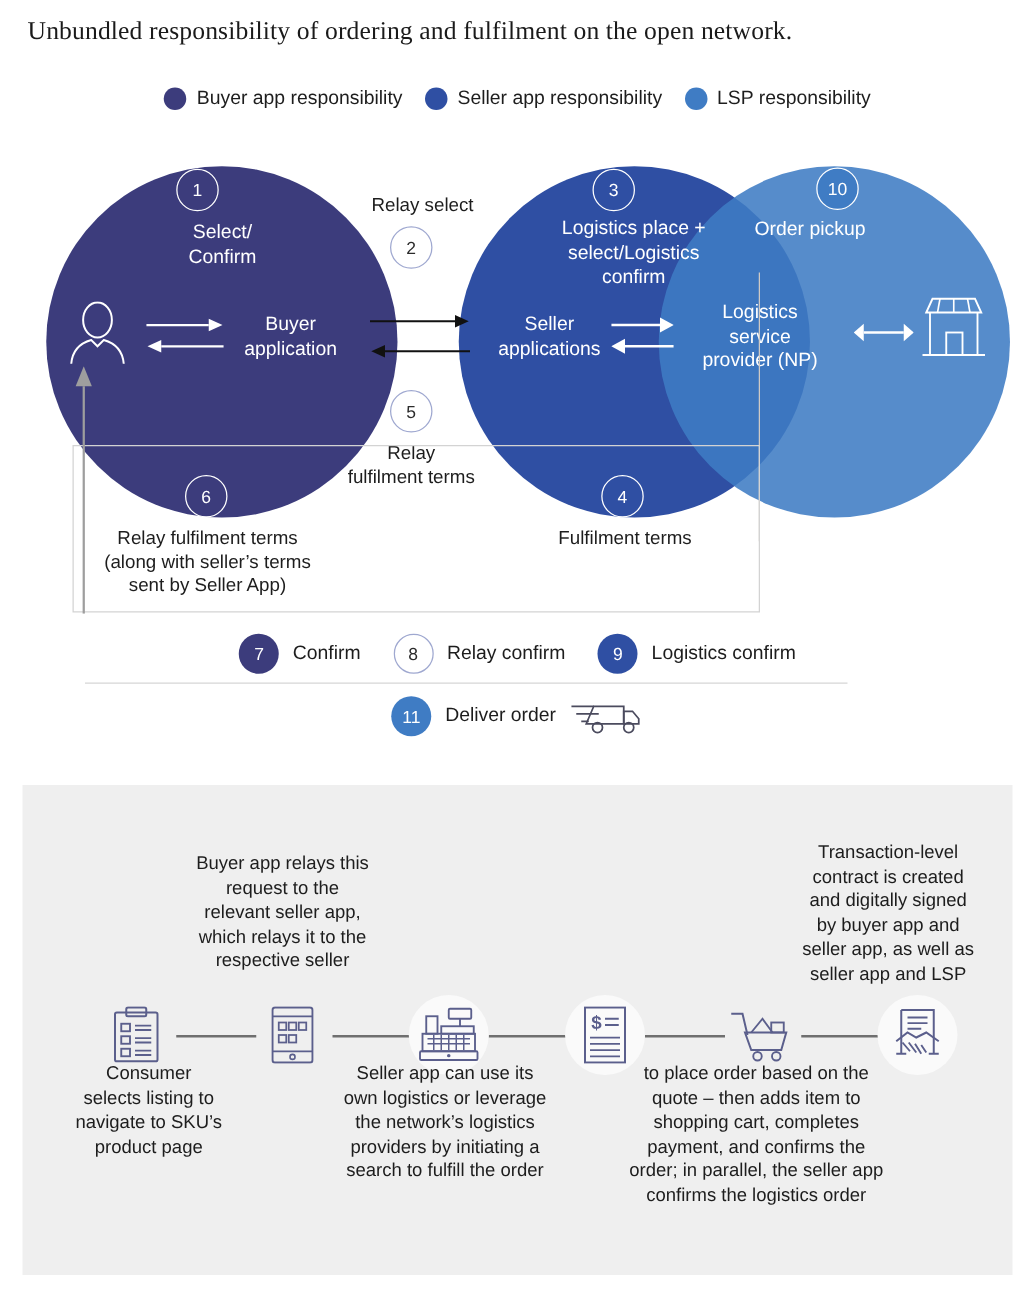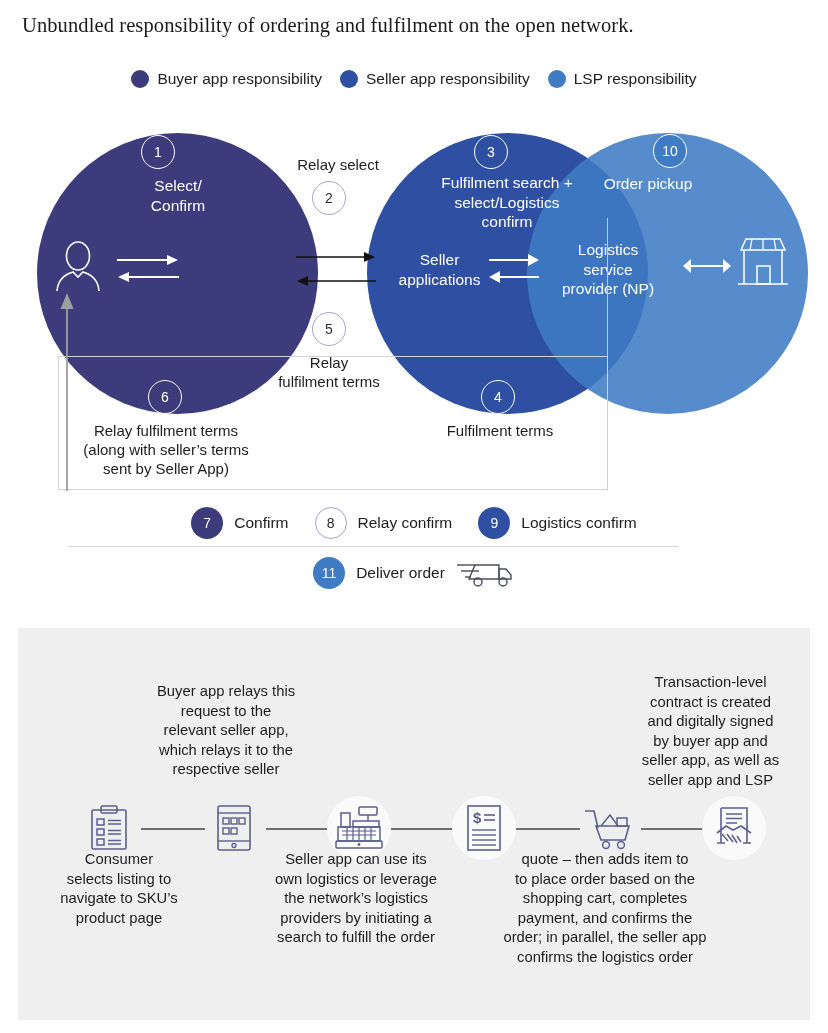--- a/index.html
+++ b/index.html
@@ -131,20 +131,24 @@
   <div class="stage">
 
     <div class="bigcircle c-buyer"></div>
     <div class="bigcircle c-seller"></div>
     <div class="bigcircle c-lsp"></div>
 
     <div class="circ-title" style="left:78px; top:68px; width:200px;">
       <div>Select/</div>
       <div>Confirm</div>
     </div>
+    <div class="circ-main" style="left:175px; top:142px; width:115px;">
+      <div>Buyer</div>
+      <div>application</div>
+    </div>
 
     <svg style="position:absolute;left:54px;top:133px;" width="48" height="52" viewBox="0 0 48 52">
       <ellipse cx="24" cy="15" rx="11.5" ry="14" fill="none" stroke="#ffffff" stroke-width="1.6"></ellipse>
       <path d="M3 50 C4 38 12 33 19 31 L24 36 L29 31 C36 33 44 38 45 50" fill="none" stroke="#ffffff" stroke-width="1.6"></path>
     </svg>
 
     <svg style="position:absolute;left:117px;top:145px;" width="62" height="32" viewBox="0 0 62 32">
       <line x1="0" y1="7" x2="50" y2="7" stroke="#ffffff" stroke-width="1.8"></line>
       <polygon points="50,2 61,7 50,12" fill="#ffffff"></polygon>
       <line x1="12" y1="24" x2="62" y2="24" stroke="#ffffff" stroke-width="1.8"></line>
@@ -165,21 +169,21 @@
     <div class="dlabel" style="left:263px; top:47px; width:150px;">Relay select</div>
     <div class="badge-open" style="left:312px; top:73px;">2</div>
 
     <div class="badge-open" style="left:312px; top:204px;">5</div>
     <div class="dlabel" style="left:254px; top:245px; width:150px;">
       <div>Relay</div>
       <div>fulfilment terms</div>
     </div>
 
     <div class="circ-title" style="left:407px; top:65px; width:200px;">
-      <div>Fulfilment search +</div>
+      <div>Logistics place +</div>
       <div>select/Logistics</div>
       <div>confirm</div>
     </div>
     <div class="circ-main" style="left:372px; top:142px; width:135px;">
       <div>Seller</div>
       <div>applications</div>
     </div>
 
     <svg style="position:absolute;left:489px;top:145px;" width="50" height="32" viewBox="0 0 50 32">
       <line x1="0" y1="7" x2="39" y2="7" stroke="#ffffff" stroke-width="2"></line>
@@ -395,22 +399,22 @@
         <div>product page</div>
       </div>
       <div class="ptxt" style="left:240px; top:0; width:196px;">
         <div>Seller app can use its</div>
         <div>own logistics or leverage</div>
         <div>the network’s logistics</div>
         <div>providers by initiating a</div>
         <div>search to fulfill the order</div>
       </div>
       <div class="ptxt" style="left:462px; top:0; width:250px;">
+        <div>to place order based on the</div>
         <div>quote – then adds item to</div>
-        <div>to place order based on the</div>
         <div>shopping cart, completes</div>
         <div>payment, and confirms the</div>
         <div>order; in parallel, the seller app</div>
         <div>confirms the logistics order</div>
       </div>
     </div>
   </div>
 </div>
 
 </body></html>

